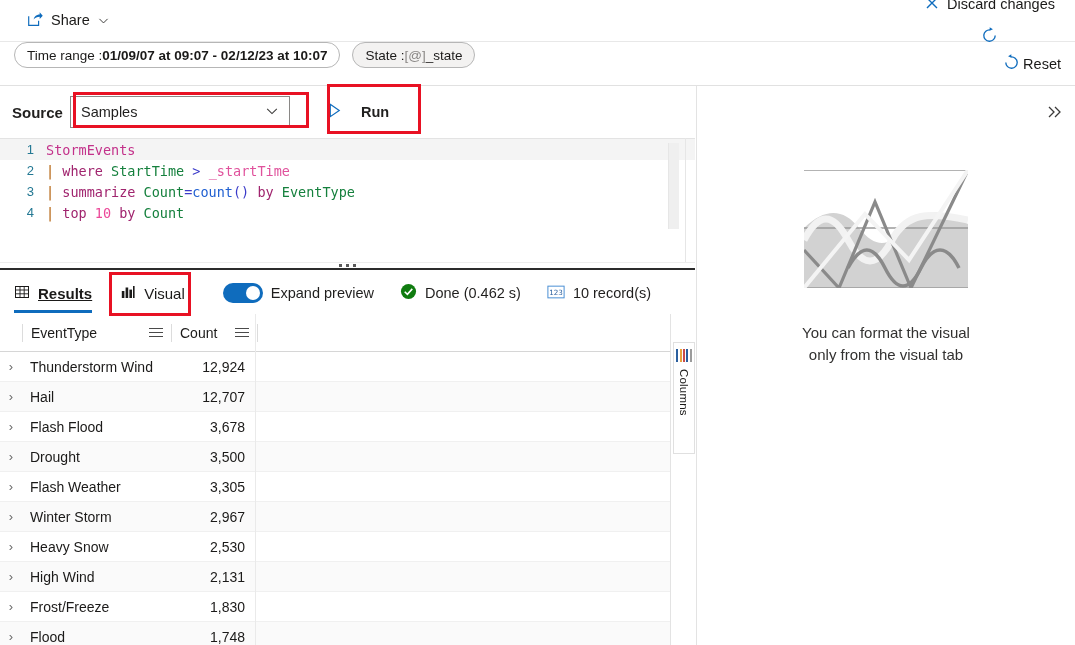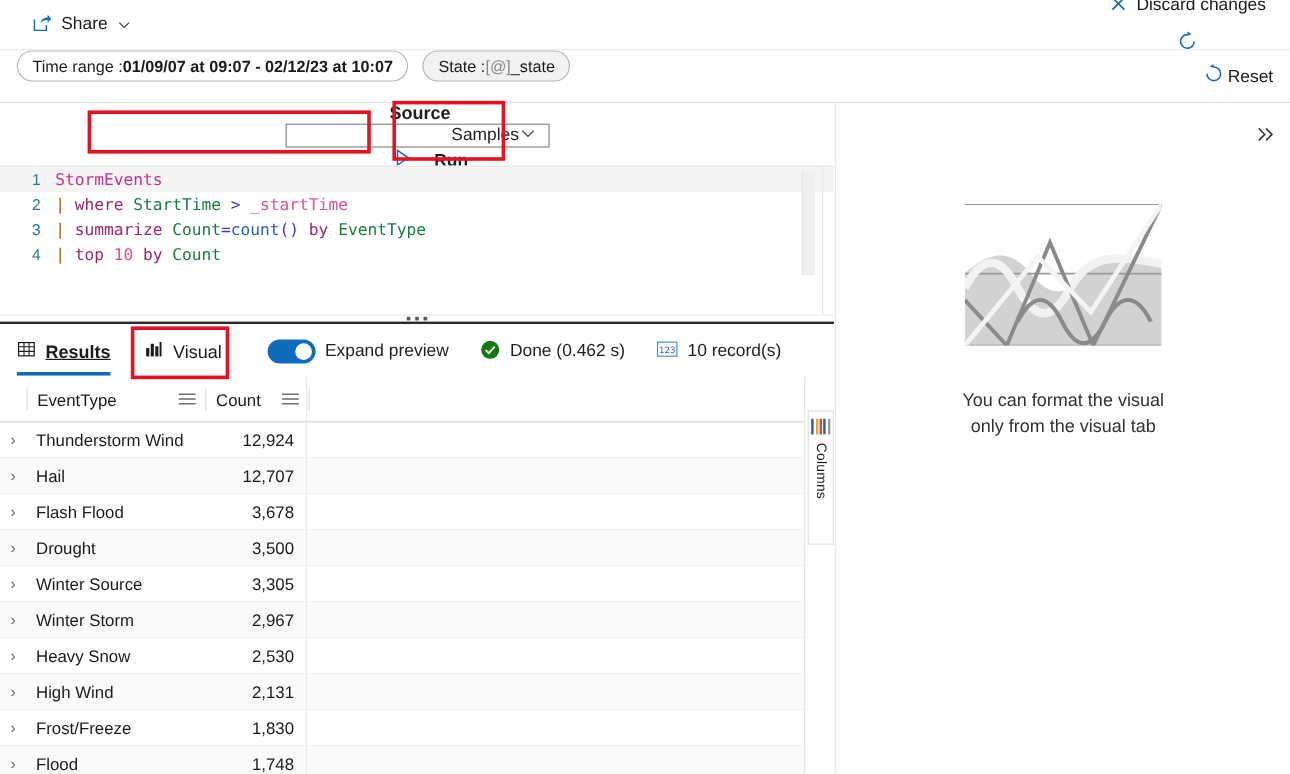--- a/index.html
+++ b/index.html
@@ -50,30 +50,30 @@
   .pill .dim { color: #8a8886; }
   .reset-btn {
     margin-left: auto; margin-right: 14px;
     display: flex; align-items: center; gap: 2px;
     font-size: 14.5px; color: #1b1a19; cursor: default;
   }
 
   
   .sourcebar {
     position: absolute; left: 0; top: 86px; width: 695px; height: 52px;
-    background: #fff; display: flex; align-items: center; flex-direction: column;
+    background: #fff; display: flex; align-items: center;
   }
   .source-label { font-size: 15px; font-weight: bold; margin-left: 12px; width: 58px; }
   .combo {
     position: relative; width: 220px; height: 32px;
     border: 1px solid #8a8886; background: #fff;
     display: flex; align-items: center; padding: 0 10px;
     font-size: 14.5px; color: #201f1e; cursor: default;
   }
-  .combo .cval { flex: 1; text-align: right; }
+  .combo .cval { flex: 1; }
   .run-btn {
     display: flex; align-items: center; gap: 18px;
     height: 32px; padding: 0 14px; font-size: 14.5px; cursor: default;
   }
 
   
   .editor {
     position: absolute; left: 0; top: 138px; width: 695px; height: 124px;
     background: #fff; border-top: 1px solid #e3e3e3;
     overflow: hidden;
@@ -463,21 +463,21 @@
           <span class="evt-name">Flash Flood</span>
           <span class="cnt-val">3,678</span>
         </div>
         <div class="grow">
           <span class="exp-chev">›</span>
           <span class="evt-name">Drought</span>
           <span class="cnt-val">3,500</span>
         </div>
         <div class="grow">
           <span class="exp-chev">›</span>
-          <span class="evt-name">Winter Source</span>
+          <span class="evt-name">Flash Weather</span>
           <span class="cnt-val">3,305</span>
         </div>
         <div class="grow">
           <span class="exp-chev">›</span>
           <span class="evt-name">Winter Storm</span>
           <span class="cnt-val">2,967</span>
         </div>
         <div class="grow">
           <span class="exp-chev">›</span>
           <span class="evt-name">Heavy Snow</span>

